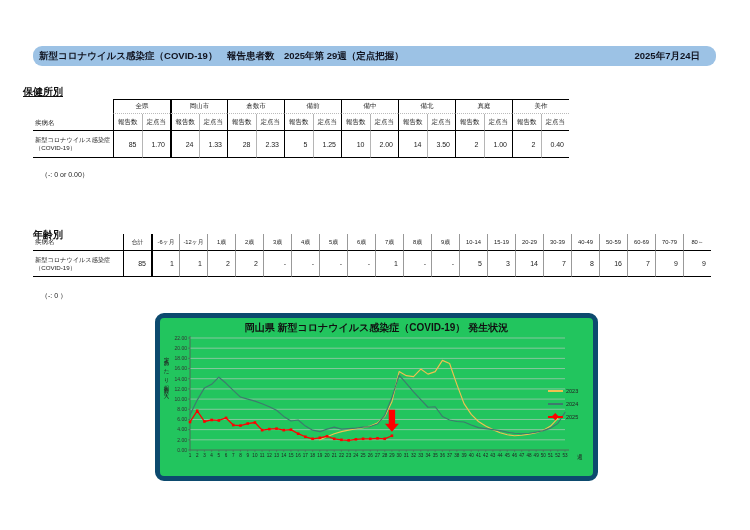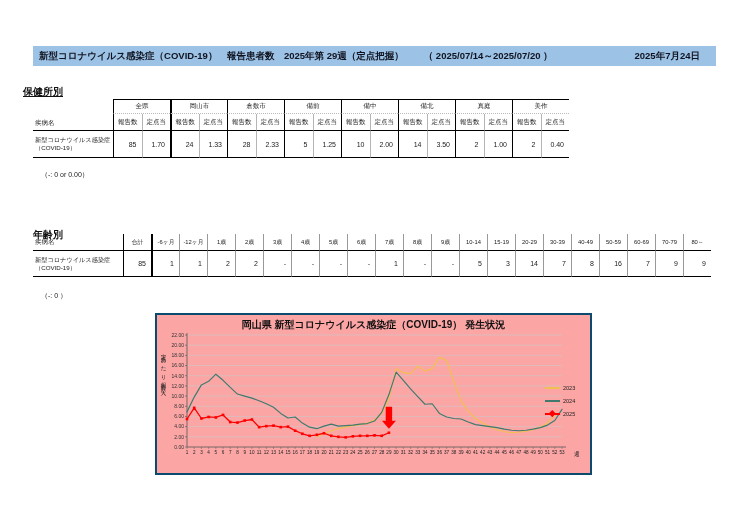--- a/index.html
+++ b/index.html
@@ -1,50 +1,49 @@
 <!DOCTYPE html>
 <html><head>
 <meta charset="utf-8">
 <style>
   html,body{margin:0;padding:0;}
   body{width:750px;height:530px;position:relative;background:#ffffff;overflow:hidden;
        font-family:"Liberation Sans","DejaVu Sans",sans-serif;color:#1a1a1a;}
-  .abs{position:absolute;}
+  .abs{position:absolute;border-radius:9px;}
   
   #header-bar{left:33px;top:46px;width:683px;height:20px;background:#9CC2E5;
     display:flex;align-items:center;font-weight:bold;font-size:9.5px;color:#10131f;}
   #header-bar .ht{padding-left:6px;white-space:nowrap;}
   #header-bar .hp{margin-left:20px;white-space:nowrap;}
   #header-bar .hd{margin-left:auto;padding-right:16px;white-space:nowrap;}
   .section-label{font-size:10px;font-weight:bold;color:#111;}
   .note{font-size:7px;color:#222;}
   
   .grid{display:grid;position:absolute;}
   .cell{display:flex;align-items:center;justify-content:center;font-size:6.5px;
         box-sizing:border-box;white-space:nowrap;overflow:visible;}
   .num{justify-content:flex-end;padding-right:5px;font-size:7px;}
   .name-cell{flex-direction:column;align-items:flex-start;justify-content:center;
         padding-left:2px;font-size:6.2px;line-height:1.25;}
   
-  #chart{left:155px;top:313px;width:433px;height:158px;border:2px solid #0c4a6e;background:#fca5a5;}
+  #chart{left:155px;top:313px;width:433px;height:158px;border:5px solid #0c4a6e;background:#22c55e;}
   #chart-title{position:absolute;left:0;top:3px;width:100%;text-align:center;
         font-size:10px;font-weight:bold;color:#111;}
   #chart-ylabel{position:absolute;left:4px;top:34px;writing-mode:vertical-rl;
         font-size:5.5px;letter-spacing:2px;color:#222;}
   #chart-legend{position:absolute;left:388px;top:66px;display:flex;flex-direction:column;}
   .legend-row{display:flex;align-items:center;height:13px;gap:3px;font-size:5.5px;color:#222;}
   .legend-swatch{width:15px;height:2px;position:relative;flex:0 0 15px;}
   .legend-marker{position:absolute;left:5px;top:-1.5px;width:4.5px;height:4.5px;transform:rotate(45deg);}
 </style>
 </head>
 <body>
 
 <div class="abs" id="header-bar">
   <span class="ht">新型コロナウイルス感染症（COVID-19）　報告患者数　2025年第 29週（定点把握）</span>
-  <span class="hp">（ 2025/07/14～2025/07/20 ）</span>
   <span class="hd">2025年7月24日</span>
 </div>
 
 <div class="abs section-label" style="left:23px;top:85px;text-decoration:underline;">保健所別</div>
 <div class="grid" id="t1" style="left:33px;top:99px;grid-template-columns:80px repeat(16,28.5px);grid-template-rows:15px 17px 27px;">
     <div class="cell " style="grid-area: 1 / 1 / 3; align-items: flex-end; justify-content: flex-start; padding-left: 2px; border-bottom: 1.5px solid rgb(0, 0, 0); padding-bottom: 2px;">疾病名</div>
     <div class="cell " style="grid-area: 1 / 2 / auto / span 2; border-top: 1px solid rgb(0, 0, 0); border-bottom: 1px dotted rgb(187, 187, 187); border-left: 1px solid rgb(0, 0, 0);">全県</div>
     <div class="cell " style="grid-area: 1 / 4 / auto / span 2; border-top: 1px solid rgb(0, 0, 0); border-bottom: 1px dotted rgb(187, 187, 187); border-left: 2px solid rgb(0, 0, 0);">岡山市</div>
     <div class="cell " style="grid-area: 1 / 6 / auto / span 2; border-top: 1px solid rgb(0, 0, 0); border-bottom: 1px dotted rgb(187, 187, 187); border-left: 1px solid rgb(0, 0, 0);">倉敷市</div>
     <div class="cell " style="grid-area: 1 / 8 / auto / span 2; border-top: 1px solid rgb(0, 0, 0); border-bottom: 1px dotted rgb(187, 187, 187); border-left: 1px solid rgb(0, 0, 0);">備前</div>

